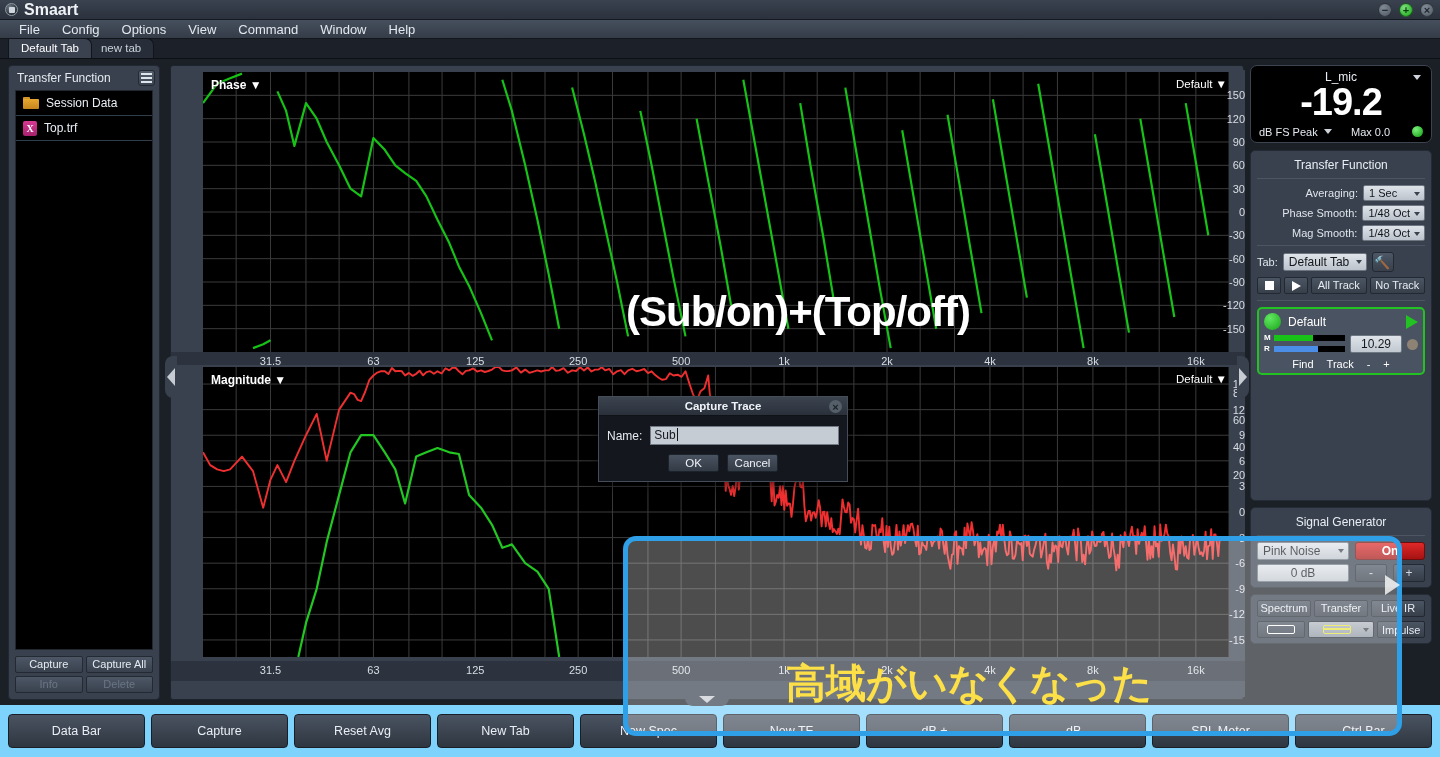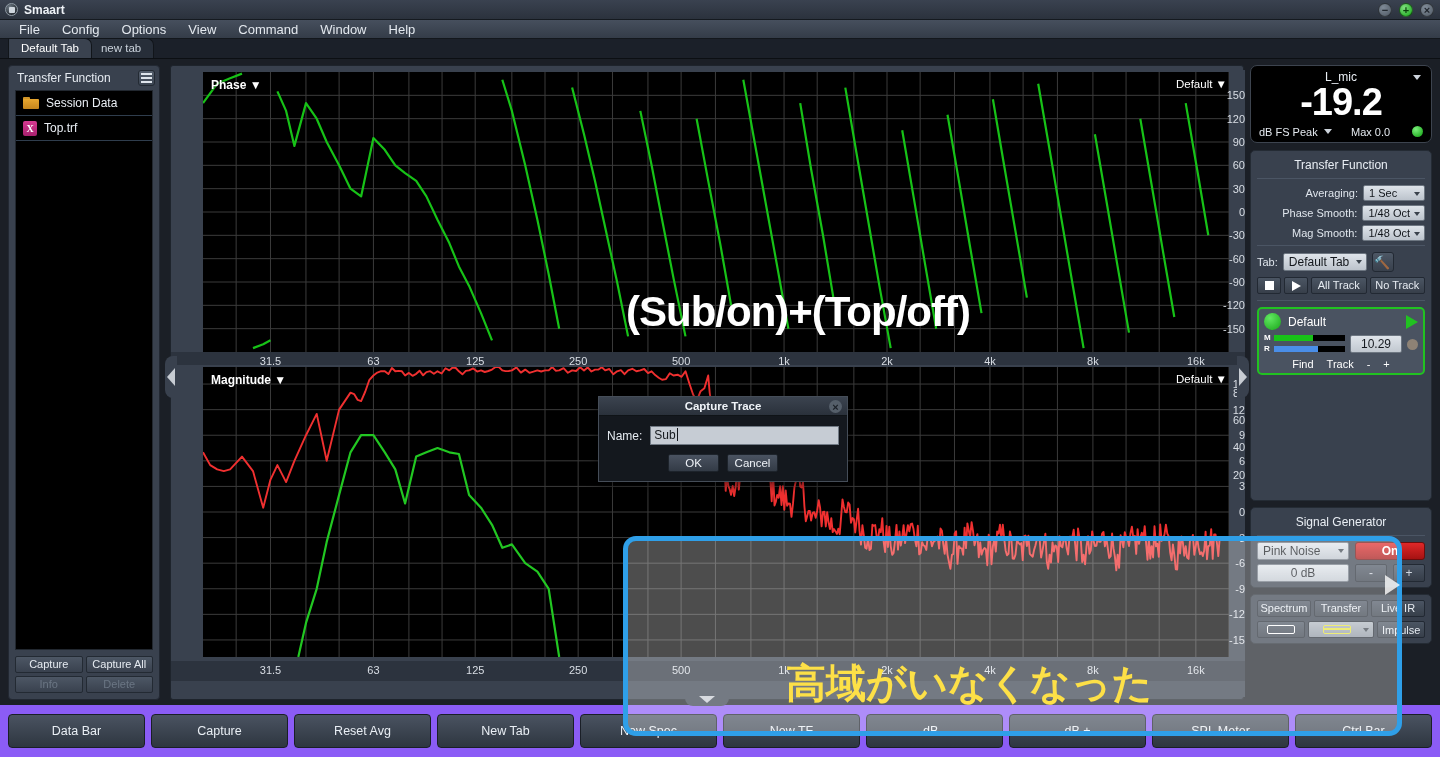--- a/index.html
+++ b/index.html
@@ -25,21 +25,21 @@
     width:13px; height:13px; margin-left:5px; margin-right:6px;
     border-radius:50%;
     background:radial-gradient(circle at 35% 30%, #6f7b86, #2b3138 70%);
     border:1px solid #8e99a4;
     position:relative;
   }
   #app-logo:after{
     content:""; position:absolute; left:3px; top:3px; width:6px;height:6px;
     background:#cfd6de; border-radius:1px;
   }
-  #app-title { font-size:12px; font-weight:bold; color:#eef2f6; }
+  #app-title { font-size:16px; font-weight:bold; color:#eef2f6; }
   #win-ctrls { position:absolute; right:6px; top:3px; display:flex; gap:7px; }
   .wbtn { width:14px; height:14px; border-radius:50%;
           display:flex; align-items:center; justify-content:center;
           font-size:11px; line-height:1; color:#1d232a; font-weight:bold;
           border:1px solid rgba(0,0,0,.5); }
   .wbtn.min { background:radial-gradient(circle at 35% 30%,#7f8a96,#4e5863); color:#20262d;}
   .wbtn.max { background:radial-gradient(circle at 35% 30%,#7ee07e,#16a616); color:#0c3d0c;}
   .wbtn.cls { background:radial-gradient(circle at 35% 30%,#828d99,#505a65); color:#20262d;}
 
   
@@ -343,21 +343,21 @@
     font-size:11px; color:#e6ebf1;
   }
   .view-btn.sel { background:linear-gradient(#aeb6bf,#8d96a1); }
   .vglyph1 { width:28px; height:9px; border:1.5px solid #ffffff; border-radius:2px; }
   .vglyph2 { width:28px; height:9px; border:1.5px solid #e7e43c; border-radius:2px; position:relative;}
   .vglyph2:after{ content:""; position:absolute; left:0; right:0; top:2.3px; height:1.5px; background:#e7e43c;}
 
   
   #bottombar {
     position:absolute; left:0; top:705px; width:1440px; height:52px;
-    background:#8b5cf6; display:flex; align-items:center; padding:0 8px; gap:6px;
+    background:#7dd3fc; display:flex; align-items:center; padding:0 8px; gap:6px;
   }
   .tool-btn {
     flex:1; height:34px; border-radius:4px;
     background:linear-gradient(#4a5361,#2e3640);
     border:1px solid #1a1f27; color:#e9eef4; font-size:12.5px;
     display:flex; align-items:center; justify-content:center;
   }
 </style>
 </head>
 <body>
@@ -753,17 +753,17 @@
   </div>
 </div>
 
 <div id="bottombar">
   <div class="tool-btn">Data Bar</div>
   <div class="tool-btn">Capture</div>
   <div class="tool-btn">Reset Avg</div>
   <div class="tool-btn">New Tab</div>
   <div class="tool-btn">New Spec</div>
   <div class="tool-btn">New TF</div>
+  <div class="tool-btn">dB +</div>
   <div class="tool-btn">dB -</div>
-  <div class="tool-btn">dB +</div>
   <div class="tool-btn">SPL Meter</div>
   <div class="tool-btn">Ctrl Bar</div>
 </div>
 
 </body></html>

